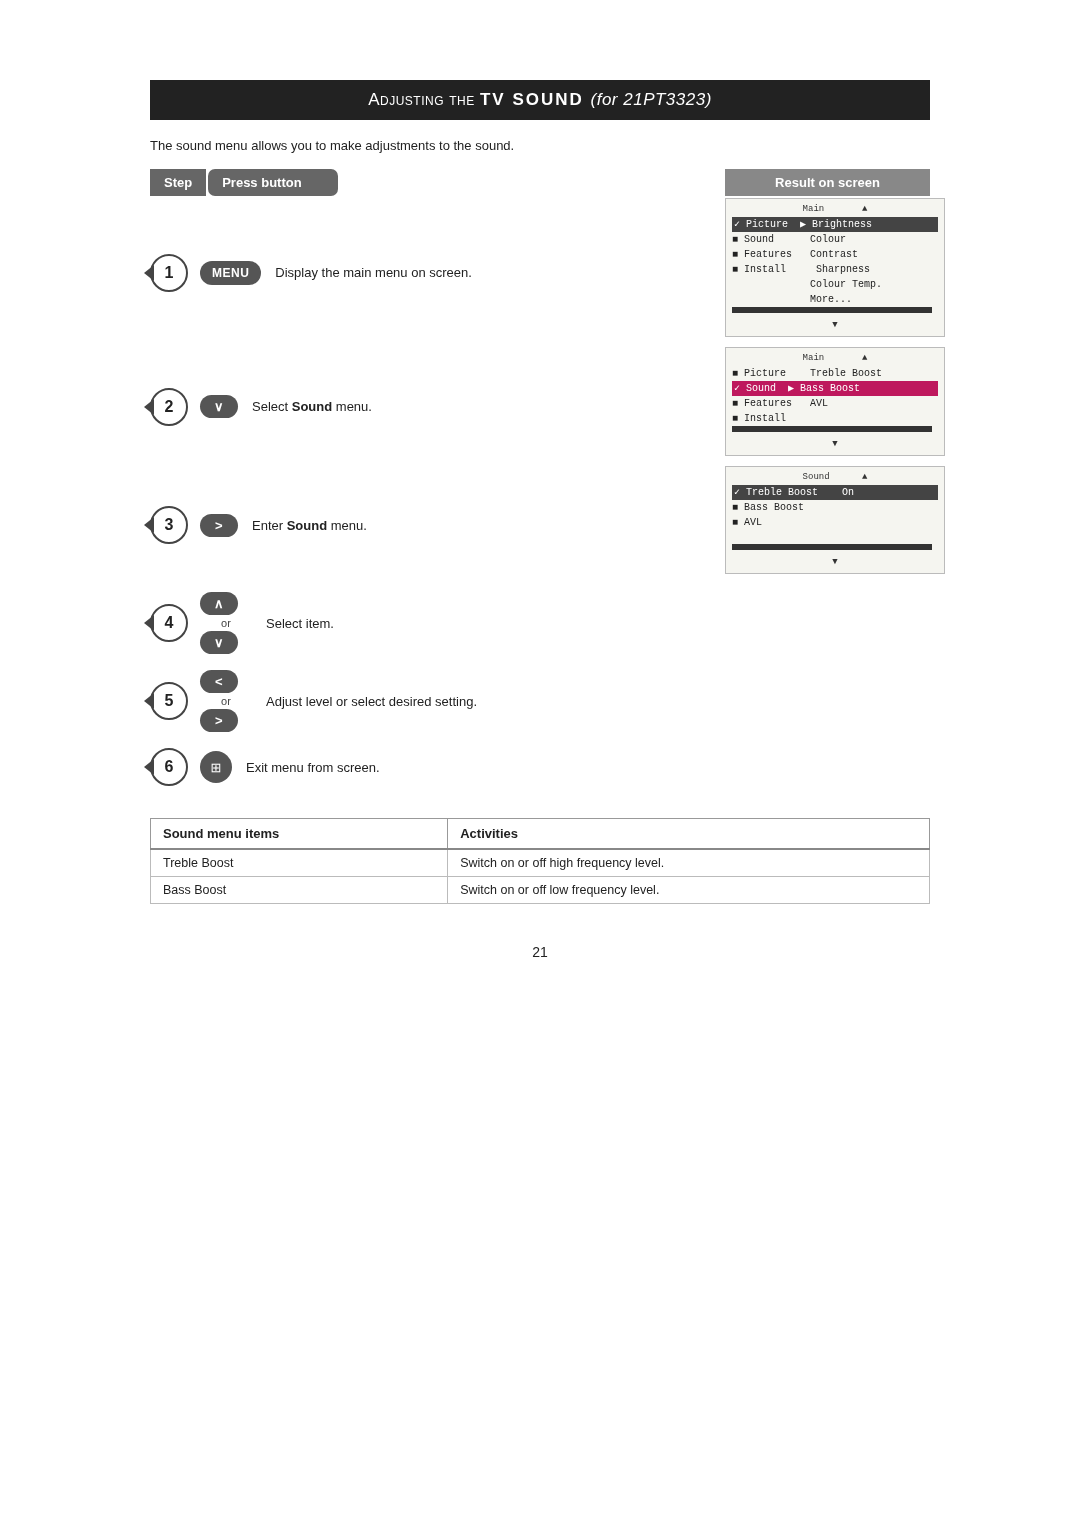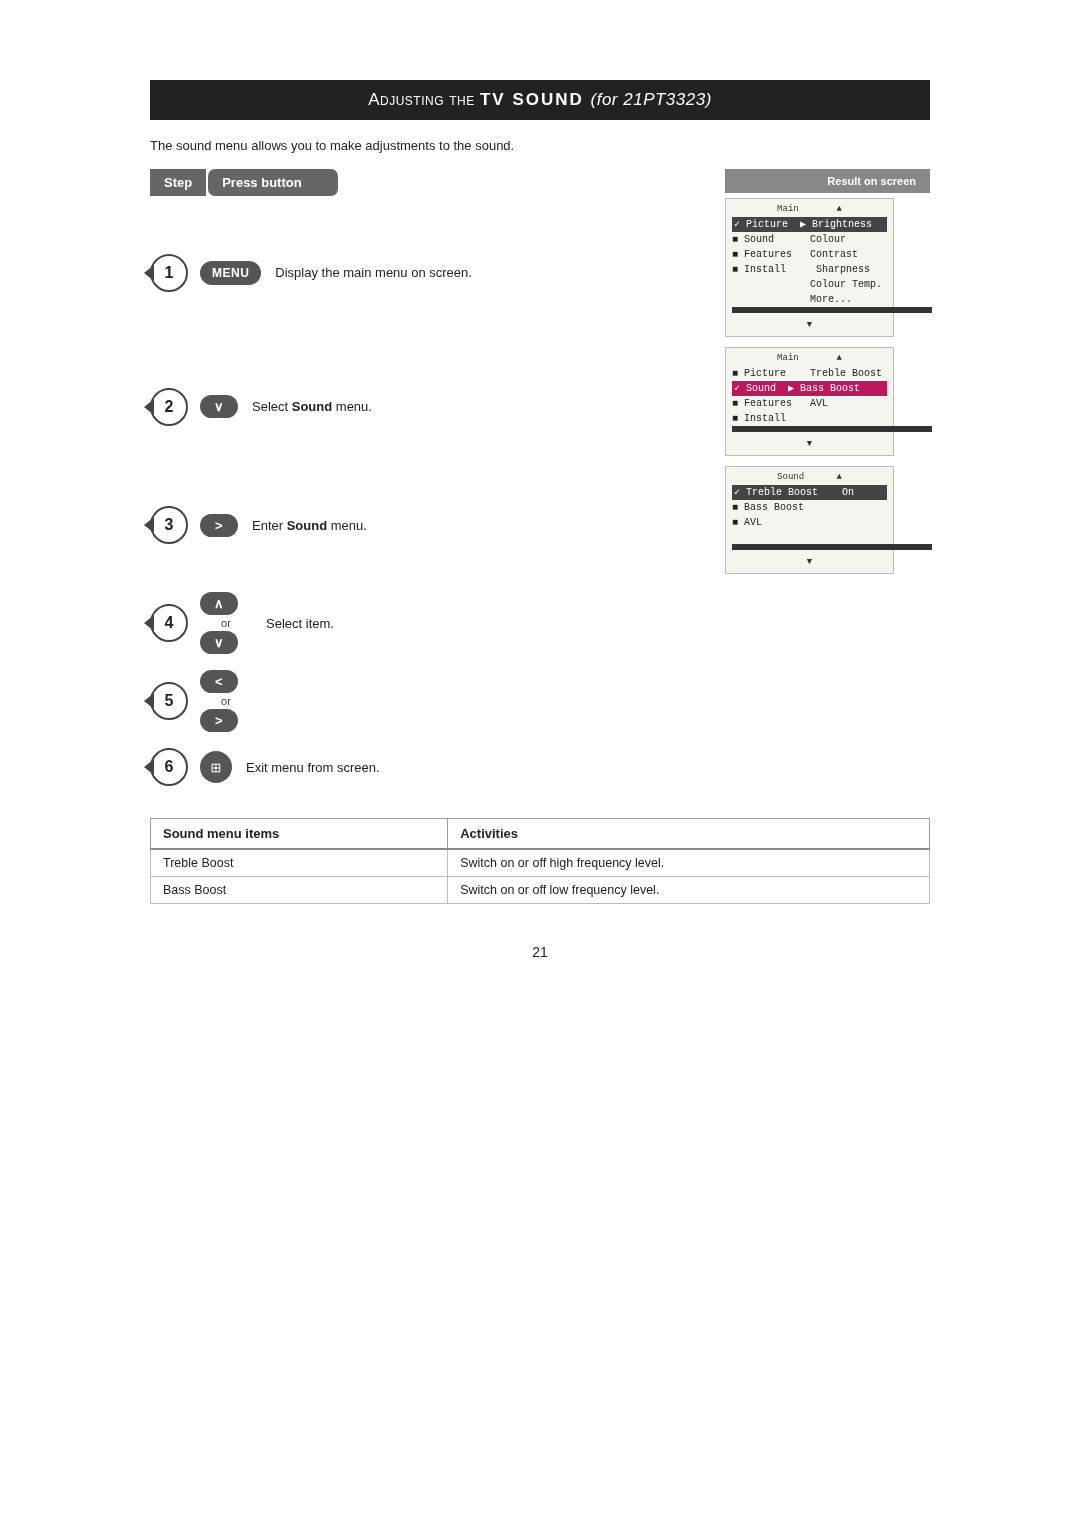--- a/index.html
+++ b/index.html
@@ -62,25 +62,25 @@
       font-size: 13px;
       padding: 6px 14px;
       min-width: 130px;
       margin-left: 2px;
       border-radius: 7px;
     }
     .header-result {
       background: #888;
       color: #fff;
       font-weight: bold;
-      font-size: 11px;
+      font-size: 13px;
       padding: 6px 14px;
       margin-left: auto;
       min-width: 200px;
-      text-align: right;
+      text-align: center;
     }
 
     .step-num {
       width: 38px;
       height: 38px;
       border: 2px solid #444;
       border-radius: 50%;
       display: flex;
       align-items: center;
       justify-content: center;
@@ -142,21 +142,21 @@
     }
 
     
     .screen-box {
       background: #f5f5f0;
       border: 1px solid #bbb;
       font-family: 'Courier New', monospace;
       font-size: 10px;
       color: #222;
       padding: 4px 6px;
-      width: 169px;
+      width: 220px;
       margin-bottom: 10px;
       line-height: 1.5;
     }
     .screen-divider {
       background: #333;
       height: 6px;
       width: 200px;
       margin-bottom: 6px;
     }
 
@@ -367,20 +367,21 @@
   <div class="step-row-wrapper">
     <div class="step-row-left">
       <div class="step-num-wrap">
         <div class="step-num">5</div>
       </div>
       <div class="btn-stack">
         <div class="btn-oval small">&lt;</div>
         <span class="or-label">or</span>
         <div class="btn-oval small">&gt;</div>
       </div>
+      <div class="step-desc">Adjust level or select desired setting.</div>
     </div>
     <div class="step-row-right"></div>
   </div>
 
   <div class="step-row-wrapper">
     <div class="step-row-left">
       <div class="step-num-wrap">
         <div class="step-num">6</div>
       </div>
       <div class="btn-circle-icon">⊞</div>

